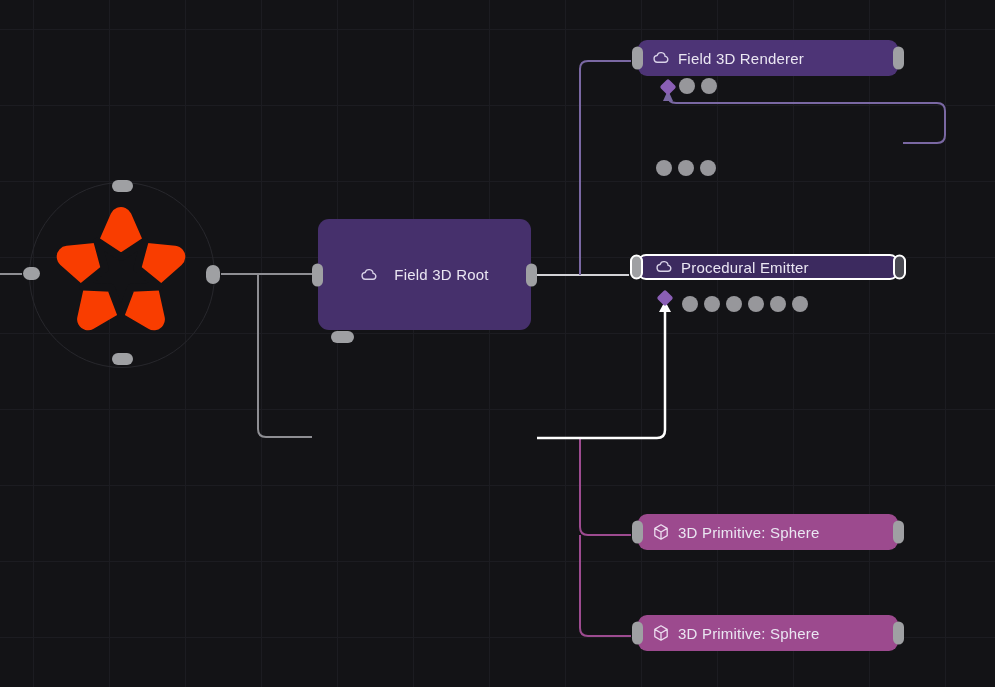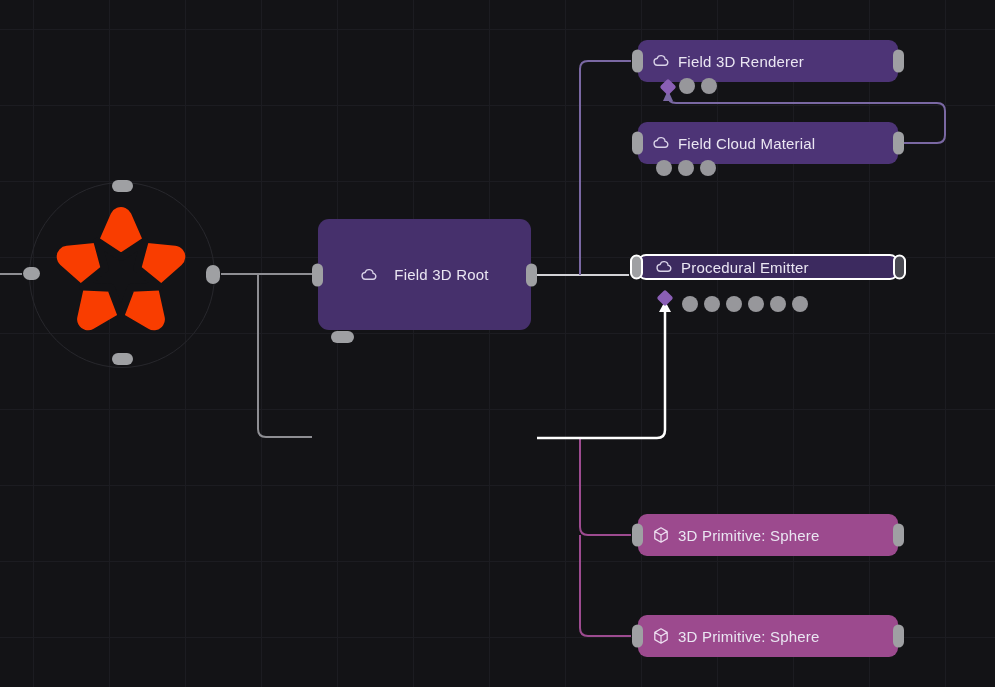--- a/index.html
+++ b/index.html
@@ -24,21 +24,21 @@
 
   .node{
     position:absolute;z-index:2;
     box-sizing:border-box;
     display:flex;align-items:center;
     border-radius:9px;
     color:#eae6f2;
   }
   .node .label{font-size:15px;letter-spacing:.2px;white-space:nowrap;}
   .node .icon{display:flex;align-items:center;margin-right:8px;color:#d9d2e8;}
-  .node.small{width:260px;height:42px;padding-left:14px;}
+  .node.small{width:260px;height:36px;padding-left:14px;}
   .node.big{width:213px;height:111px;justify-content:center;border-radius:11px;}
   .node.purple{background:#4d3476;}
   .node.purple-deep{background:#46306c;gap:8px;}
   .node.magenta{background:#9c4a8e;}
   .node.magenta .icon{color:#ecdcef;}
   .node.selected{
     background:#3c2a5f;
     border:2px solid #ffffff;
     width:262px;height:26px;border-radius:9px;
   }
@@ -106,30 +106,20 @@
           <path d="M5.8 13.2h6.9a2.9 2.9 0 0 0 .4-5.8 4.1 4.1 0 0 0-8-.9 3 3 0 0 0 .7 6.7z" fill="none" stroke="currentColor" stroke-width="1.4" stroke-linejoin="round"></path>
         </svg>
     </span>
     <span class="label">Field 3D Renderer</span>
     <span class="pill right"></span>
   </div>
   <div class="diamond" style="left:662px;top:81px;"></div>
   <div class="subdot" style="left:679px;top:78px;"></div>
   <div class="subdot" style="left:701px;top:78px;"></div>
 
-  <div class="node small purple" style="left:638px;top:122px;">
-    <span class="pill left"></span>
-    <span class="icon">
-      <svg width="18" height="18" viewBox="0 0 18 18">
-          <path d="M5.8 13.2h6.9a2.9 2.9 0 0 0 .4-5.8 4.1 4.1 0 0 0-8-.9 3 3 0 0 0 .7 6.7z" fill="none" stroke="currentColor" stroke-width="1.4" stroke-linejoin="round"></path>
-        </svg>
-    </span>
-    <span class="label">Field Cloud Material</span>
-    <span class="pill right"></span>
-  </div>
   <div class="subdot" style="left:656px;top:160px;"></div>
   <div class="subdot" style="left:678px;top:160px;"></div>
   <div class="subdot" style="left:700px;top:160px;"></div>
 
   <div class="node big purple-deep" style="left:318px;top:219px;">
     <span class="pill left"></span>
     <span class="icon">
       <svg width="18" height="18" viewBox="0 0 18 18">
           <path d="M5.8 13.2h6.9a2.9 2.9 0 0 0 .4-5.8 4.1 4.1 0 0 0-8-.9 3 3 0 0 0 .7 6.7z" fill="none" stroke="currentColor" stroke-width="1.4" stroke-linejoin="round"></path>
         </svg>

